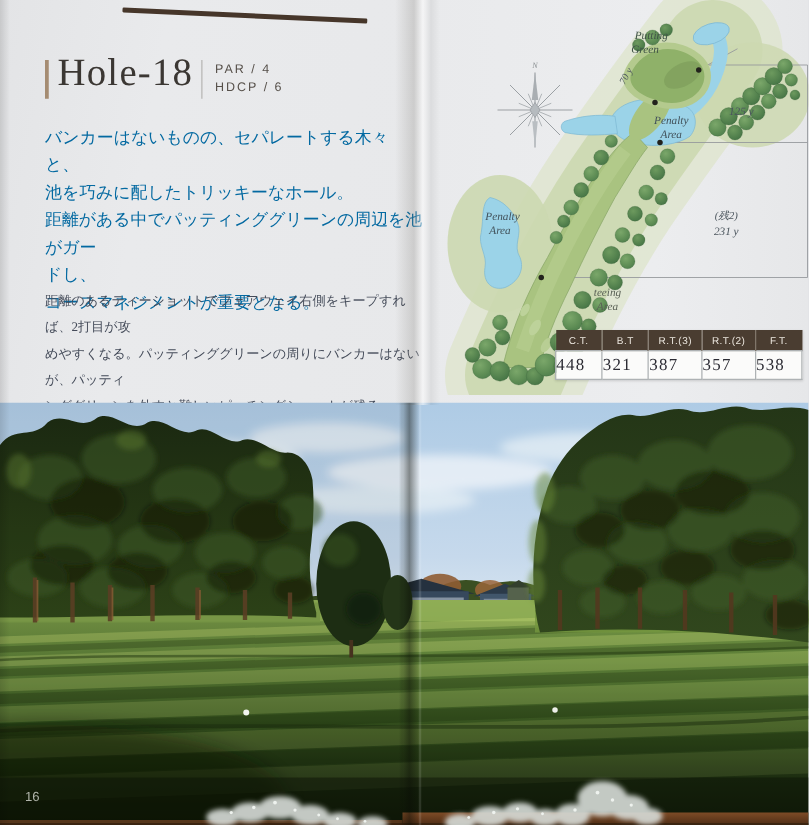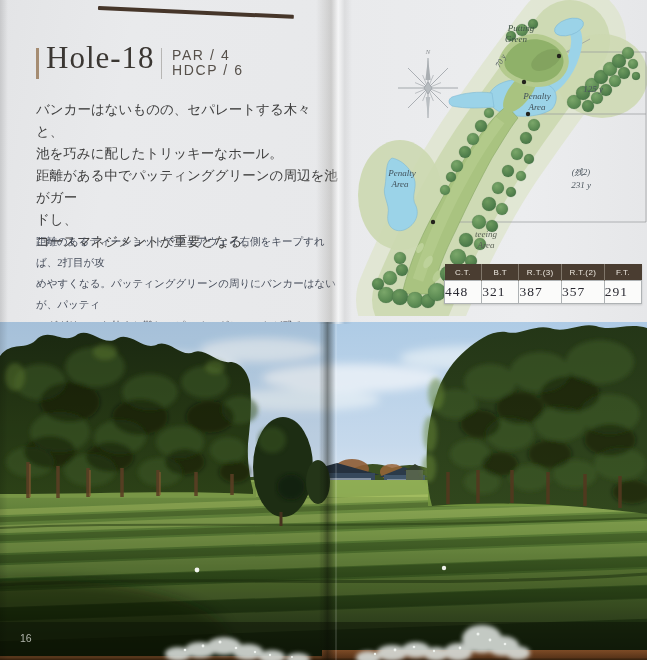--- a/index.html
+++ b/index.html
@@ -10,22 +10,22 @@
   .page-right{position:absolute;left:340px;top:0;width:307px;height:660px;
               background:linear-gradient(90deg,#e9eaec 0%,#ecedef 60%,#e6e7e9 100%);}
   .gutter{position:absolute;left:316px;top:0;width:36px;height:324px;pointer-events:none;
           background:linear-gradient(90deg,rgba(0,0,0,0) 0%,rgba(95,90,80,0.20) 42%,rgba(255,255,255,0.55) 62%,rgba(0,0,0,0.06) 80%,rgba(0,0,0,0) 100%);}
   .top-rule{position:absolute;left:98px;top:6px;width:196px;height:4px;background:#46362a;
             transform:rotate(2.6deg);transform-origin:left center;border-radius:1px;}
   .hole-head{position:absolute;left:36px;top:40px;height:42px;}
   .accent-bar{position:absolute;left:0;top:8px;width:3px;height:31px;background:#a58c72;}
   .hole-title{position:absolute;left:10px;top:0;font-size:31px;color:#3b3733;letter-spacing:1px;white-space:nowrap;}
   .head-divider{position:absolute;left:125px;top:8px;width:1px;height:31px;background:#b7b6b4;}
-  .par-block{position:absolute;left:136px;top:8px;font-size:14px;letter-spacing:1.6px;color:#56504a;line-height:15px;white-space:nowrap;font-family:"Liberation Sans",sans-serif;}
-  .intro{position:absolute;left:36px;top:99px;width:302px;font-size:13.5px;line-height:22px;color:#404040;}
+  .par-block{position:absolute;left:136px;top:8px;font-size:10px;letter-spacing:1.6px;color:#56504a;line-height:15px;white-space:nowrap;font-family:"Liberation Sans",sans-serif;}
+  .intro{position:absolute;left:36px;top:99px;width:302px;font-size:13.5px;line-height:22px;color:#0369a1;}
   .tips{position:absolute;left:36px;top:231px;width:308px;font-size:10.5px;line-height:21px;color:#444b59;}
   .map-svg{position:absolute;left:340px;top:0;width:307px;height:316px;}
   .yard-table{position:absolute;left:444px;top:264px;width:198px;border-collapse:collapse;
               box-shadow:0 1px 2px rgba(0,0,0,0.15);font-family:"Liberation Serif",serif;}
   .yard-table th{background:#4a3d31;color:#ece7df;font-size:8px;font-weight:normal;
                  letter-spacing:0.4px;padding:4px 0 3px;border-right:1px solid rgba(230,225,215,0.35);
                  font-family:"Liberation Sans",sans-serif;text-align:center;}
   .yard-table th:last-child{border-right:none;}
   .yard-table td{background:#fbfbfa;color:#2b2b33;font-size:13.5px;text-align:left;
                  padding:3px 0;border:1px solid #aeb2b4;letter-spacing:1px;}
@@ -225,21 +225,21 @@
       <th>B.T</th>
       <th>R.T.(3)</th>
       <th>R.T.(2)</th>
       <th>F.T.</th>
     </tr>
     <tr>
       <td>448</td>
       <td>321</td>
       <td>387</td>
       <td>357</td>
-      <td>291</td>
+      <td>538</td>
     </tr>
   </tbody>
     </table>
 
   <div class="photo-wrap">
     <svg viewBox="0 0 647 338" width="647" height="338">
       <defs>
         <linearGradient id="sky" x1="0" y1="0" x2="0" y2="1">
           <stop offset="0" stop-color="#aecbe5"></stop>
             <stop offset="0.7" stop-color="#c6d9ec"></stop>

